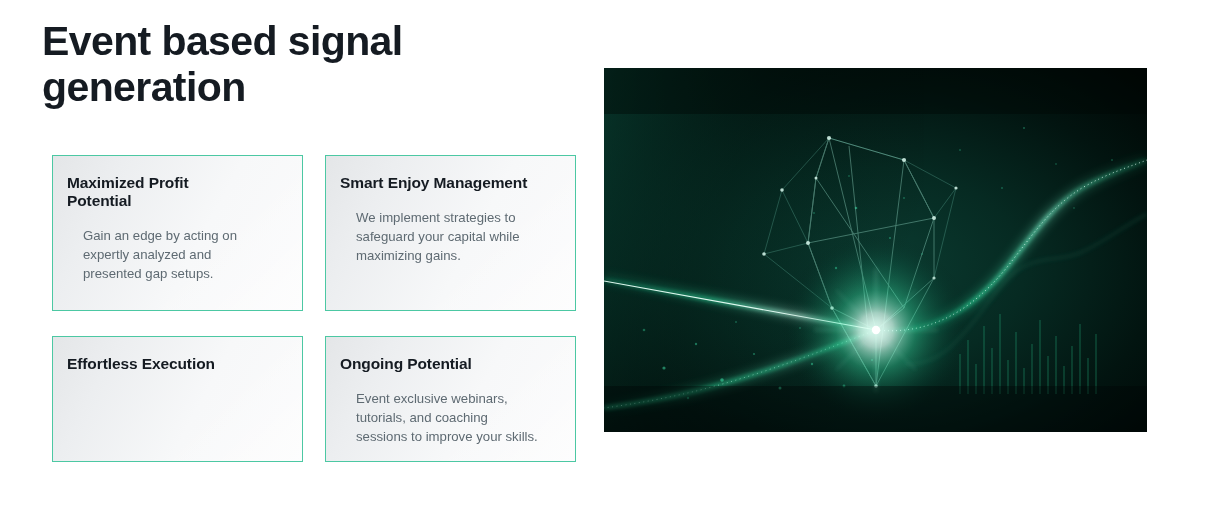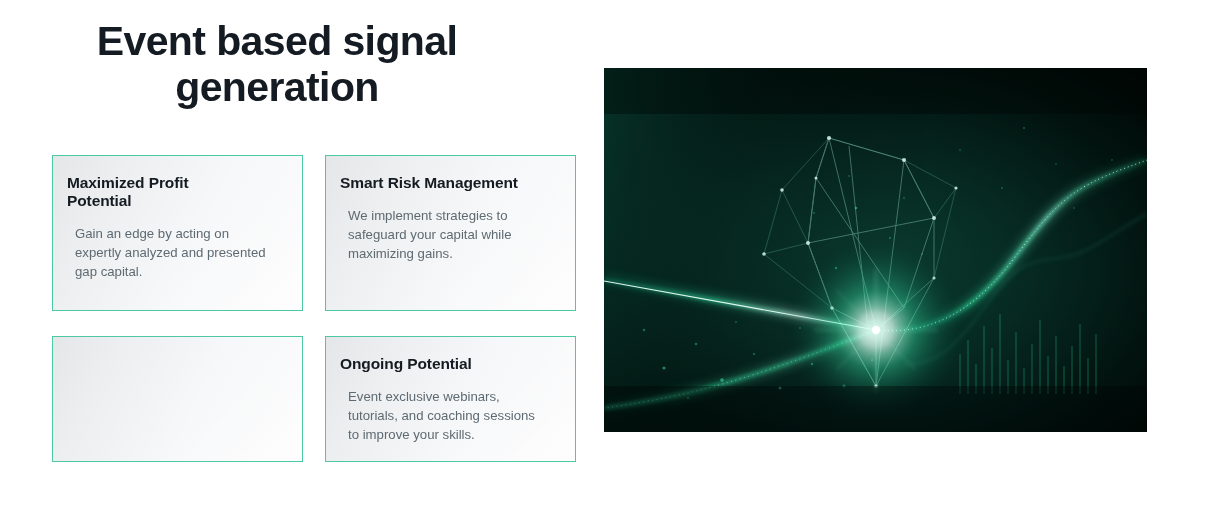--- a/index.html
+++ b/index.html
@@ -15,21 +15,20 @@
     font-family: "Liberation Sans", sans-serif;
     -webkit-font-smoothing: antialiased;
   }
 
   
   .left-col {
     position: absolute;
     left: 42px;
     top: 18px;
     width: 540px;
-    text-align: center;
   }
 
   .page-title {
     font-family: "Liberation Sans", sans-serif;
     font-size: 41px;
     line-height: 46px;
     font-weight: 700;
     letter-spacing: -0.6px;
     color: #151b22;
     margin: 0;
@@ -79,21 +78,21 @@
   .card-title.wrap-narrow { max-width: 160px; }
 
   .card-body {
     position: relative;
     z-index: 2;
     font-family: "Liberation Sans", sans-serif;
     font-size: 13.2px;
     line-height: 19px;
     font-weight: 400;
     color: #5e6a72;
-    margin: 8px;
+    margin: 16px;
     max-width: 218px;
   }
 
   
   .hero-figure {
     position: absolute;
     left: 604px;
     top: 68px;
     width: 543px;
     height: 364px;
@@ -107,29 +106,30 @@
 <body>
 
 <div class="left-col">
   <h1 class="page-title">Event based signal generation</h1>
 </div>
 
 <div class="card-grid">
 
   <div class="feature-card">
     <h2 class="card-title wrap-narrow">Maximized Profit Potential</h2>
-    <p class="card-body">Gain an edge by acting on expertly analyzed and presented gap capital.</p>
+    <p class="card-body">Gain an edge by acting on expertly analyzed and presented gap setups.</p>
   </div>
 
   <div class="feature-card">
-    <h2 class="card-title">Smart Risk Management</h2>
+    <h2 class="card-title">Smart Enjoy Management</h2>
     <p class="card-body">We implement strategies to safeguard your capital while maximizing gains.</p>
   </div>
 
   <div class="feature-card">
+    <h2 class="card-title">Effortless Execution</h2>
   </div>
 
   <div class="feature-card">
     <h2 class="card-title">Ongoing Potential</h2>
     <p class="card-body">Event exclusive webinars, tutorials, and coaching sessions to improve your skills.</p>
   </div>
 
 </div>
 
 <div class="hero-figure">

